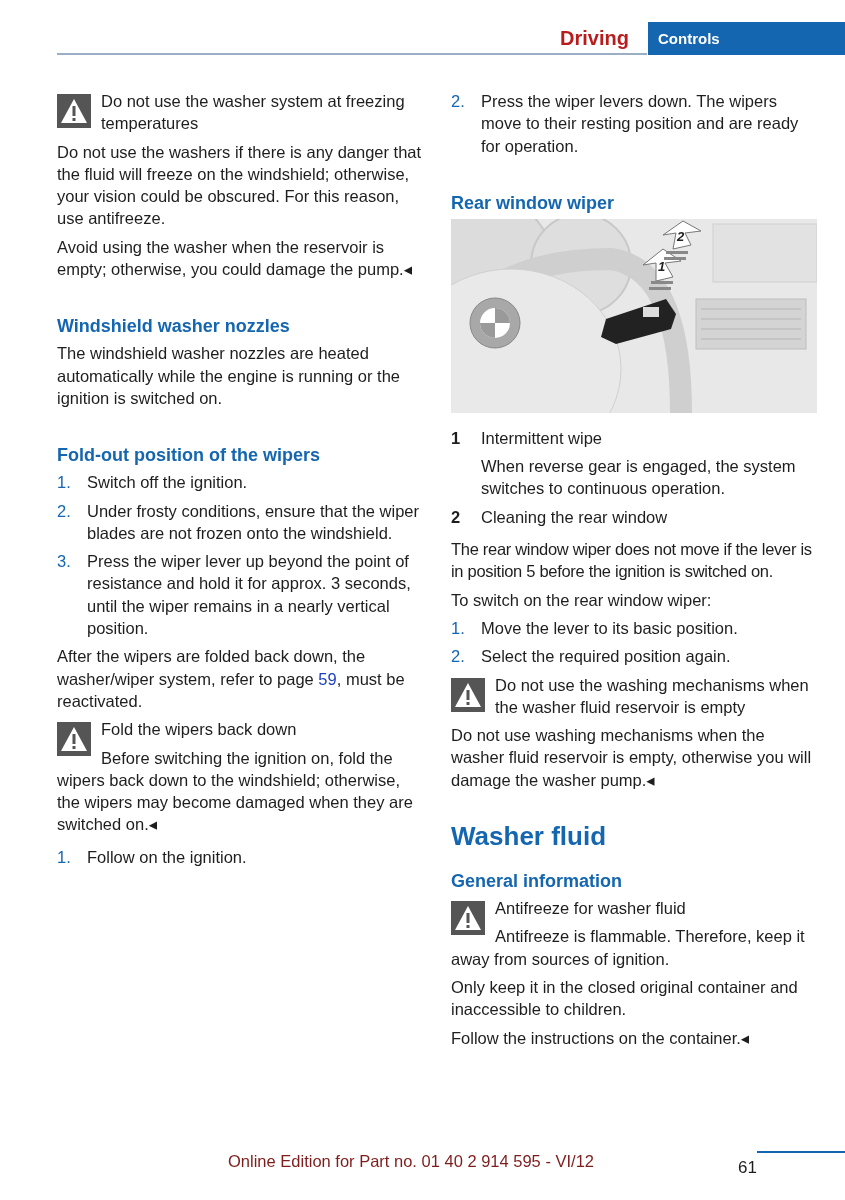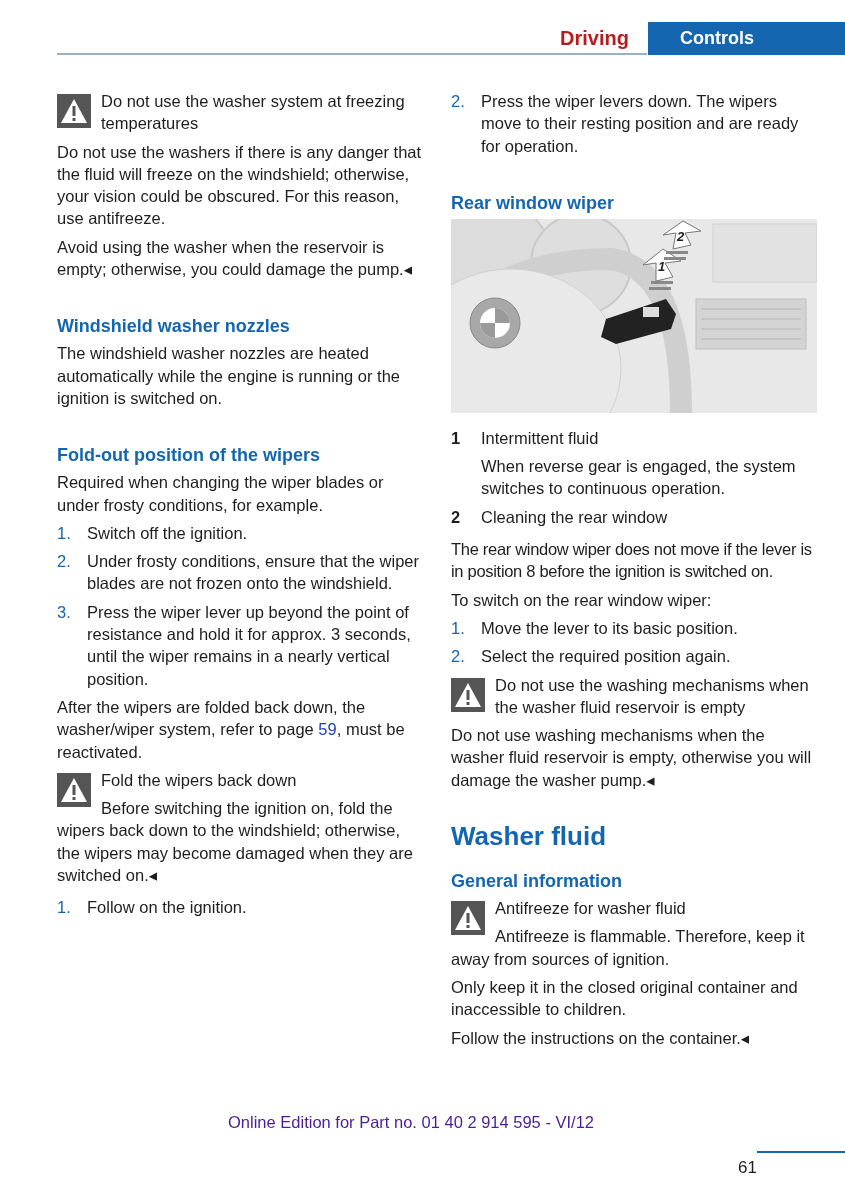--- a/index.html
+++ b/index.html
@@ -2,42 +2,42 @@
 <html><head>
 <meta charset="utf-8">
 <style>
   html, body { margin: 0; padding: 0; background: #ffffff; }
   body { width: 845px; height: 1200px; position: relative; overflow: hidden;
          font-family: "Liberation Sans", sans-serif; color: #1e1e1e; }
   .header-line { position: absolute; left: 57px; top: 53px; width: 590px; height: 2px; background: #9aaec4; }
   .tab-driving { position: absolute; left: 560px; top: 22px; width: 86px; height: 33px;
                  color: #b91c1c; font-weight: bold; font-size: 20px; line-height: 33px; text-align: left; }
   .tab-controls { position: absolute; left: 648px; top: 22px; width: 197px; height: 33px; background: #1566b0;
-                  color: #ffffff; font-weight: bold; font-size: 18px; line-height: 33px; padding-left: 32px; box-sizing: border-box; }
+                  color: #ffffff; font-weight: bold; font-size: 15px; line-height: 33px; padding-left: 10px; box-sizing: border-box; }
   .col { position: absolute; top: 90px; width: 370px; font-size: 16.5px; line-height: 22.3px; }
   .col-left { left: 57px; }
   .col-right { left: 451px; }
   p { margin: 0 0 6px 0; }
   .h3 { color: #1566b0; font-weight: bold; font-size: 18px; margin: 16px 0 4px 0; line-height: 24px; }
   .h2 { color: #1566b0; font-weight: bold; font-size: 26px; margin: 0 0 10px 0; line-height: 34px; }
   .ol { margin: 0 0 6px 0; padding: 0; list-style: none; }
   .ol .li { display: flex; margin-bottom: 6px; }
   .ol .num { width: 30px; flex: 0 0 30px; color: #1566b0; }
   .ol .txt { flex: 1; }
   .leg .num { color: #1e1e1e; font-weight: bold; }
   .warn { position: relative; margin-bottom: 6px; }
   .warn-icon { float: left; width: 34px; height: 34px; background: #555555; margin: 4px 10px 2px 0;
                position: relative; }
   .warn-icon svg { position: absolute; left: 3px; top: 3px; }
   .warn p { margin: 0 0 6px 0; }
   .link { color: #1c3fbf; }
   .figure { width: 366px; height: 194px; margin: 4px 0 14px 0; background: #e6e6e6; position: relative; overflow: hidden; }
   .footer-line { position: absolute; left: 757px; top: 1151px; width: 88px; height: 2px; background: #1566b0; }
   .page-num { position: absolute; left: 738px; top: 1158px; font-size: 17px; color: #1e1e1e; }
-  .footer-text { position: absolute; left: 228px; top: 1113px; font-size: 16.5px; color: #4c1d95; }
+  .footer-text { position: absolute; left: 228px; top: 1152px; font-size: 16.5px; color: #7f1d1d; }
   .spacer-sm { height: 12px; }
   .spacer-md { height: 22px; }
 </style>
 </head>
 <body>
 
 <div class="header-line"></div>
 <div class="tab-driving">Driving</div>
 <div class="tab-controls">Controls</div>
 
@@ -55,21 +55,20 @@
   </div>
   <p>Do not use the washers if there is any danger that the fluid will freeze on the windshield; otherwise, your vision could be obscured. For this reason, use antifreeze.</p>
   <p>Avoid using the washer when the reservoir is empty; otherwise, you could damage the pump.◂</p>
 
   <div class="spacer-sm"></div>
   <div class="h3">Windshield washer nozzles</div>
   <p>The windshield washer nozzles are heated automatically while the engine is running or the ignition is switched on.</p>
 
   <div class="spacer-sm"></div>
   <div class="h3">Fold-out position of the wipers</div>
-  <p>Required when changing the wiper blades or under frosty conditions, for example.</p>
 
   <div class="ol">
     <div class="li">
         <span class="num">1.</span>
         <span class="txt">Switch off the ignition.</span>
       </div>
     <div class="li">
         <span class="num">2.</span>
         <span class="txt">Under frosty conditions, ensure that the wiper blades are not frozen onto the windshield.</span>
       </div>
@@ -147,31 +146,31 @@
       <text x="226" y="22" font-size="13" font-weight="bold" font-style="italic" fill="#222" font-family="Liberation Sans, sans-serif">2</text>
       <rect x="215" y="32" width="22" height="3" fill="#888"></rect>
       <rect x="213" y="38" width="22" height="3" fill="#888"></rect>
     </svg>
   </div>
 
   <div class="ol leg">
     <div class="li">
         <span class="num">1</span>
         <span class="txt">
-          <span style="display:block;margin-bottom:6px;">Intermittent fluid</span>
+          <span style="display:block;margin-bottom:6px;">Intermittent wipe</span>
           <span style="display:block;">When reverse gear is engaged, the system switches to continuous operation.</span>
         </span>
       </div>
     <div class="li">
         <span class="num">2</span>
         <span class="txt">Cleaning the rear window</span>
       </div>
   </div>
 
-  <p style="margin-top:10px; letter-spacing:-0.3px;">The rear window wiper does not move if the lever is in position 8 before the ignition is switched on.</p>
+  <p style="margin-top:10px; letter-spacing:-0.3px;">The rear window wiper does not move if the lever is in position 5 before the ignition is switched on.</p>
   <p>To switch on the rear window wiper:</p>
 
   <div class="ol">
     <div class="li">
         <span class="num">1.</span>
         <span class="txt">Move the lever to its basic position.</span>
       </div>
     <div class="li">
         <span class="num">2.</span>
         <span class="txt">Select the required position again.</span>

